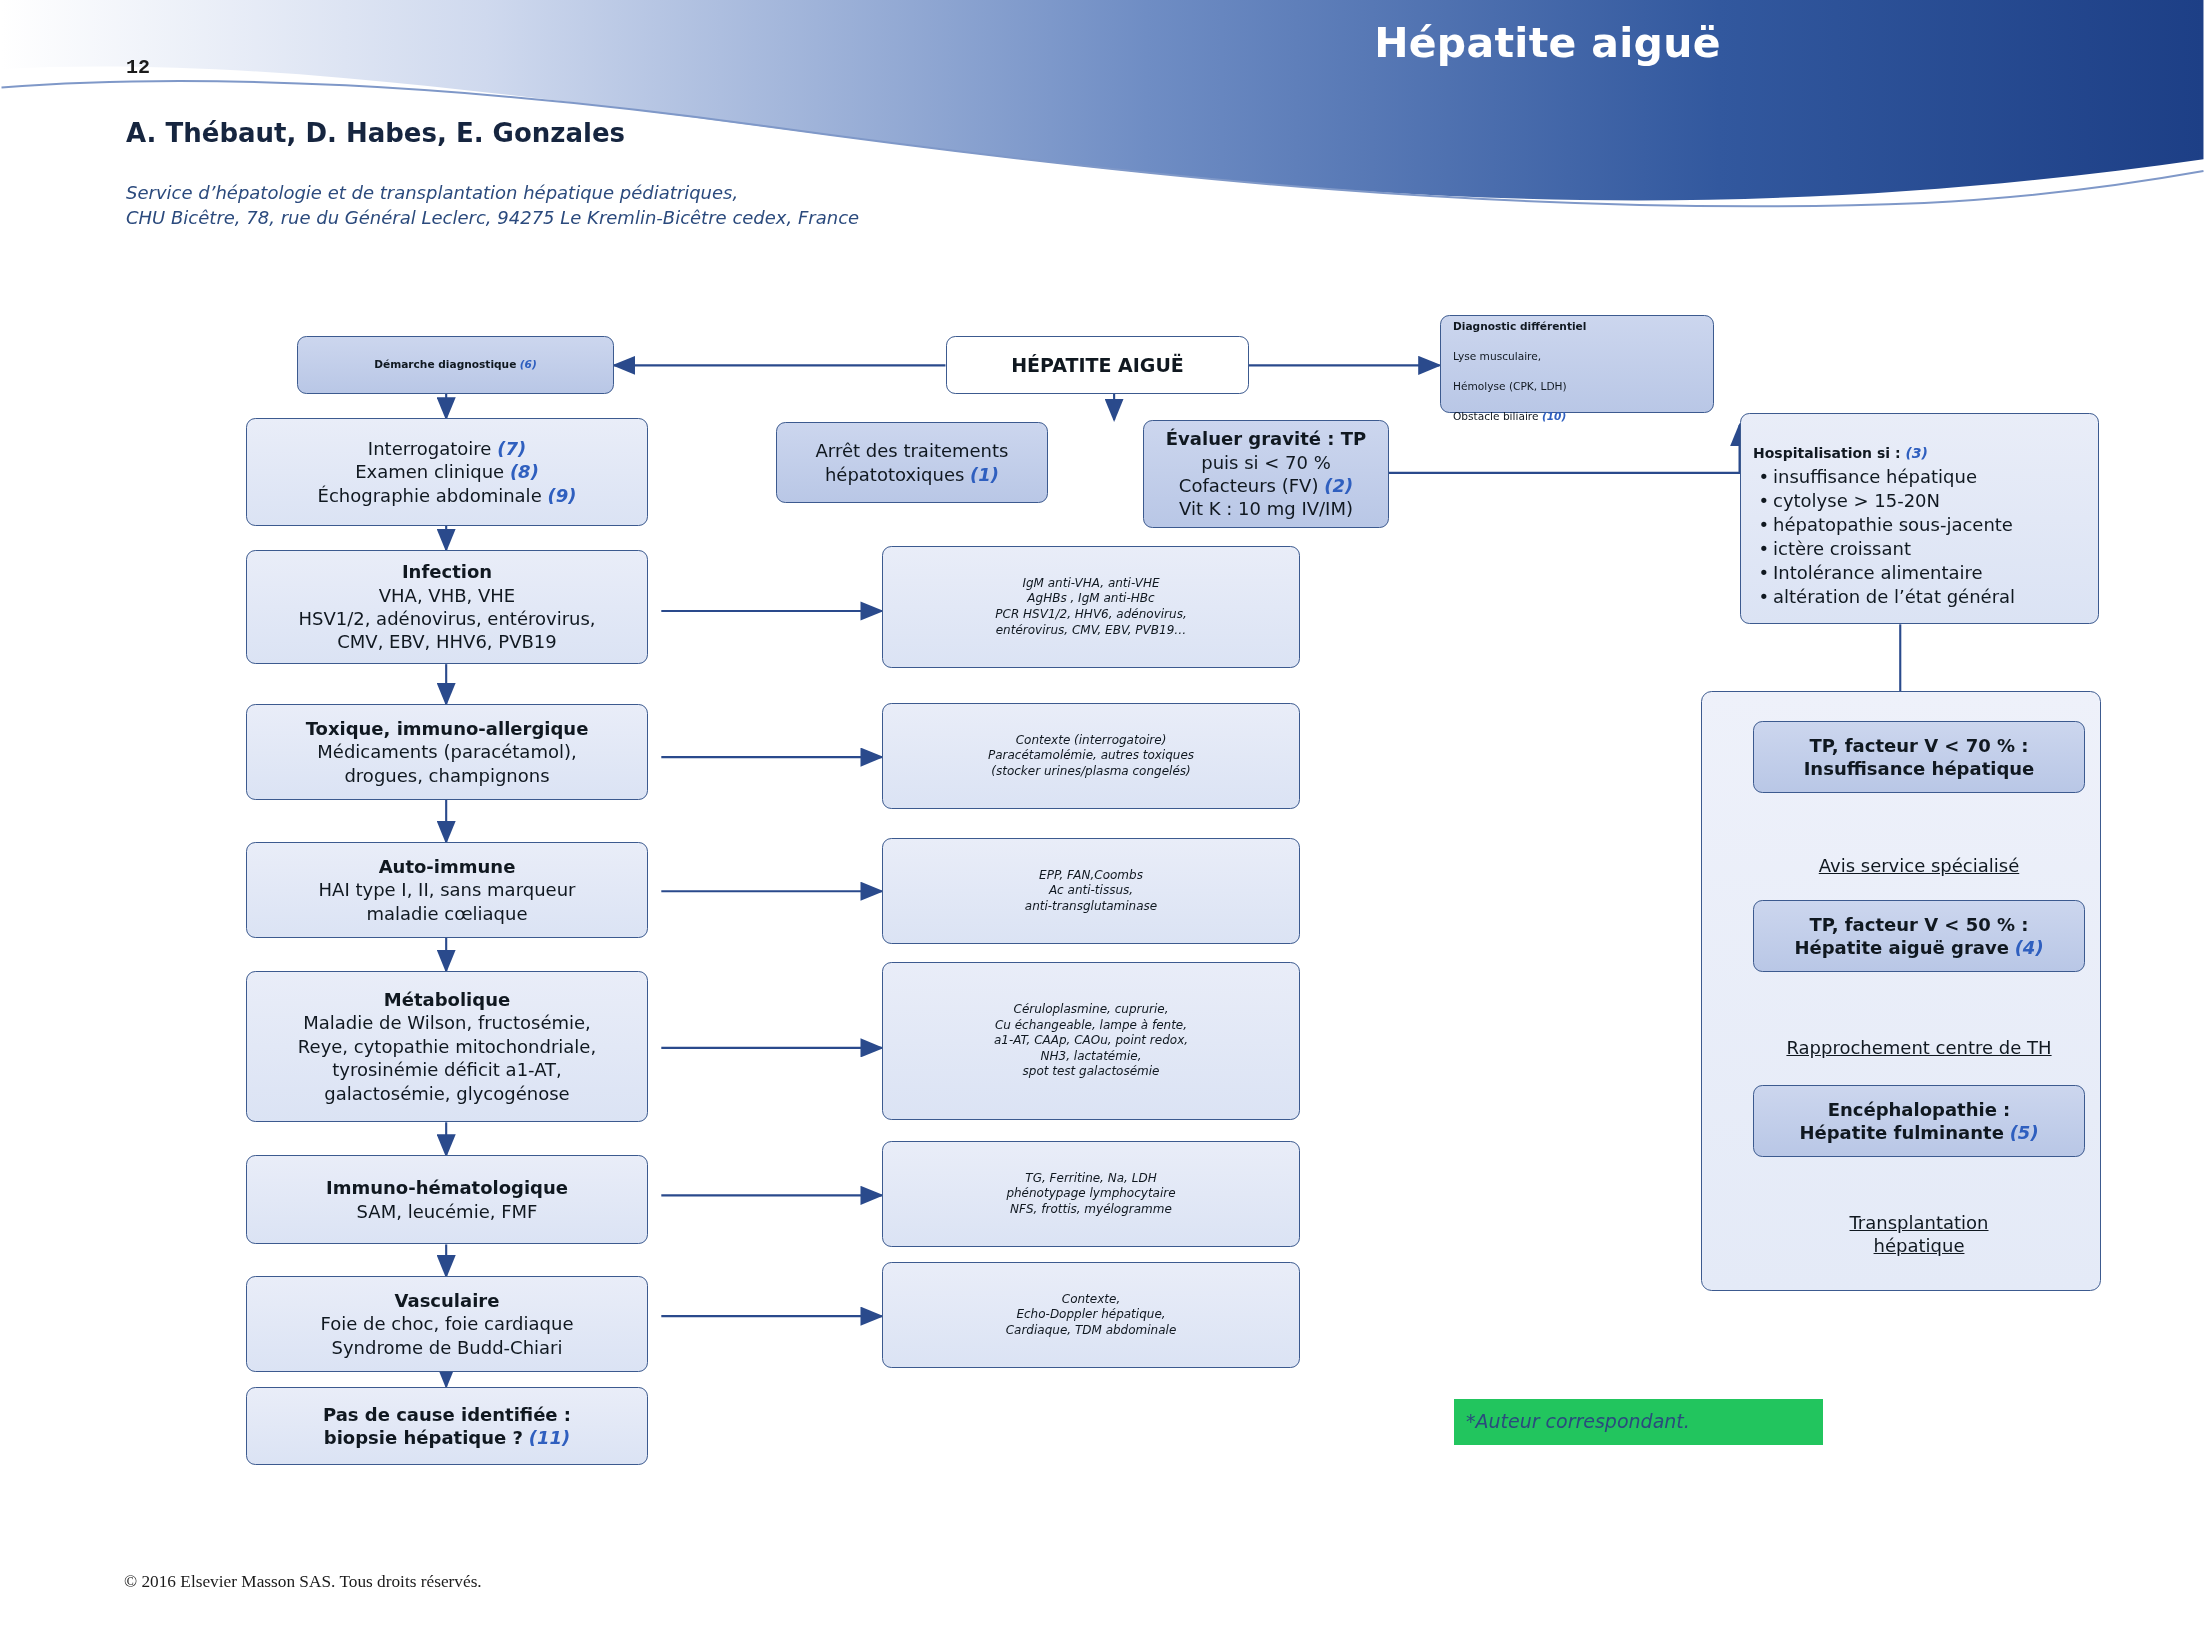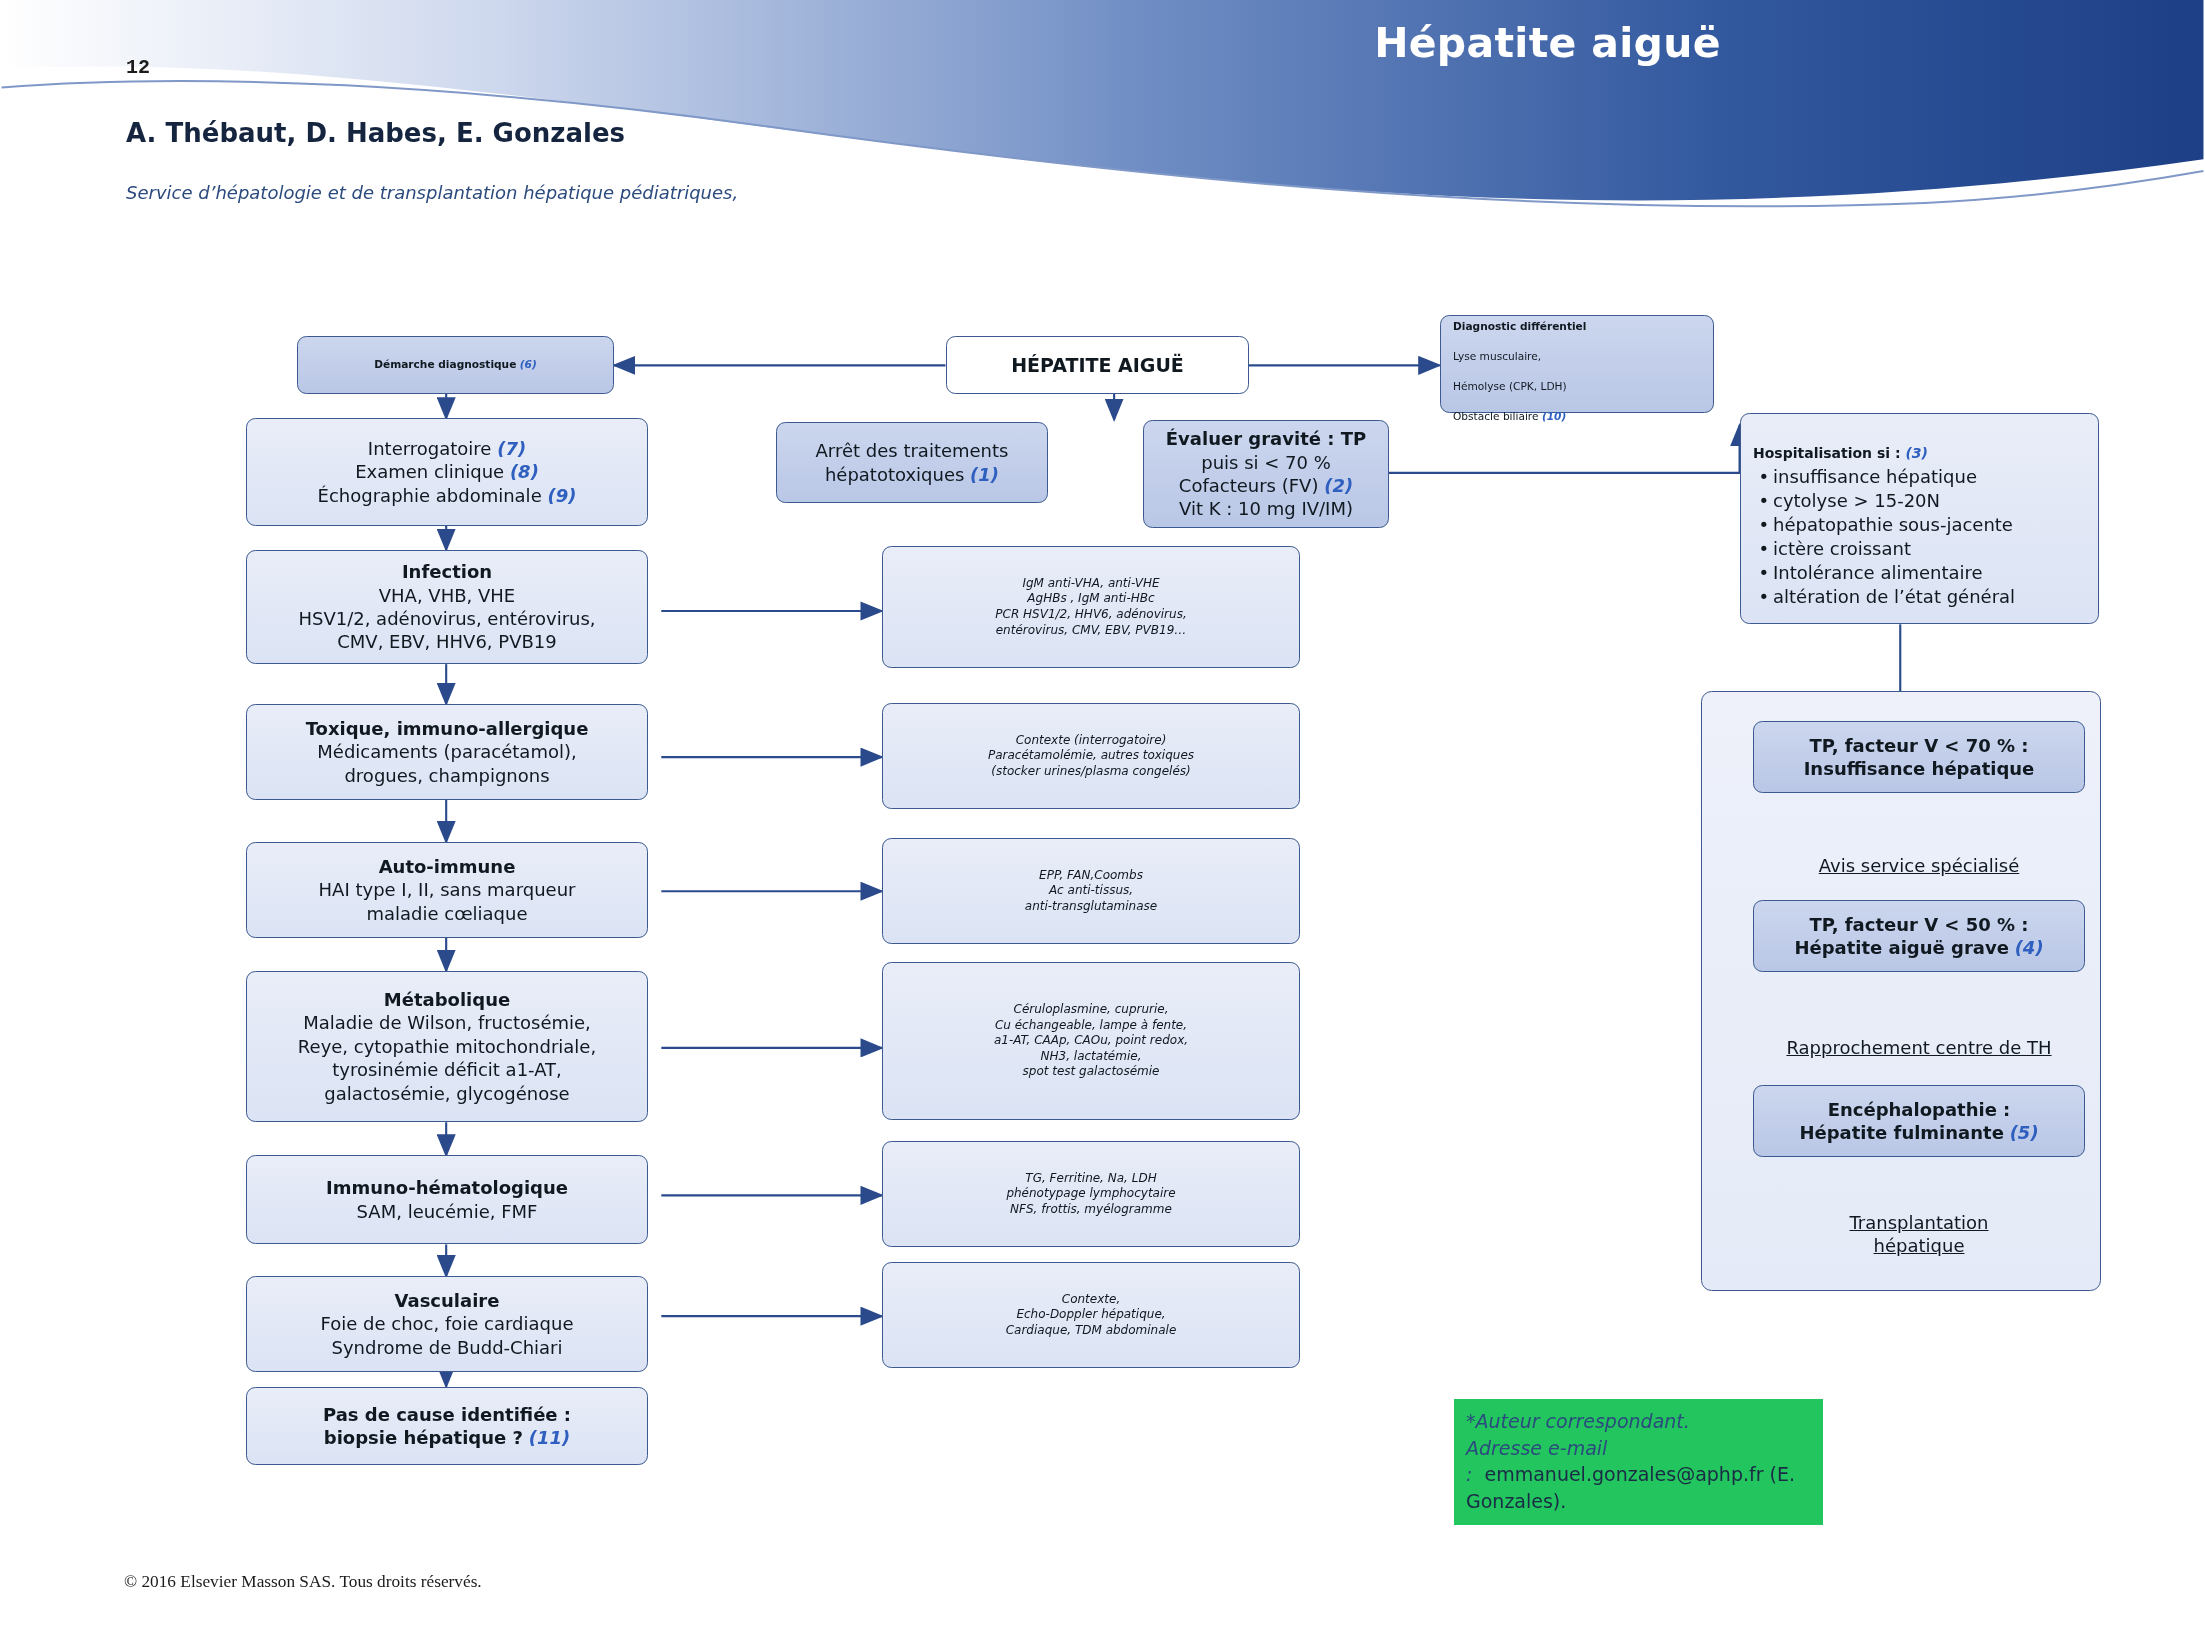--- a/index.html
+++ b/index.html
@@ -182,20 +182,21 @@
   </defs>
   <path d="M0,0 L3321,0 L3321,240 C2900,300 2500,318 2050,288 C1500,252 1000,160 520,118 C330,101 150,96 0,104 Z" fill="url(#gwave)"></path>
   <path d="M0,132 C300,108 700,128 1150,190 C1700,266 2300,330 2900,306 C3050,299 3180,283 3321,258" fill="none" stroke="#7f98c8" stroke-width="3"></path>
 </svg>
 
 <div id="page-number">12</div>
 <div id="header-title">Hépatite aiguë</div>
 <div id="authors">A. Thébaut, D. Habes, E. Gonzales</div>
 <div id="affiliation">
   <span class="line">Service d’hépatologie et de transplantation hépatique pédiatriques,</span><br>
+  <span class="line">CHU Bicêtre, 78, rue du Général Leclerc, 94275 Le Kremlin-Bicêtre cedex, France</span>
 </div>
 
 <svg id="arrows" xmlns="http://www.w3.org/2000/svg" viewBox="0 0 3321 2480" width="2205" height="1647">
   <defs>
     <marker id="ah" markerWidth="11" markerHeight="9" refX="10" refY="4.5" orient="auto">
       <path d="M0,0 L11,4.5 L0,9 z" fill="#2a4a8c"></path>
     </marker>
   </defs>
   <g stroke="#2a4a8c" stroke-width="3.2" fill="none" marker-end="url(#ah)">
 
@@ -397,19 +398,16 @@
   <span class="line"><b>Hépatite fulminante</b> <span class="num">(5)</span></span>
 </div>
 
 <div class="plainlabel" style="left:1753px; top:1211px; width:332px;">
   <span>Transplantation</span><br>
   <span>hépatique</span>
 </div>
 
 <div id="footnote">
   <div class="fn-ital">*Auteur correspondant.</div>
-  <div>
-    <span class="fn-ital">Adresse e-mail</span><span class="fn-ital"> :</span>&nbsp;&nbsp;<span>emmanuel.gonzales@aphp.fr (E. Gonzales).</span>
-  </div>
 </div>
 
 <div id="copyright">© 2016 Elsevier Masson SAS. Tous droits réservés.</div>
 
 
 </body></html>

